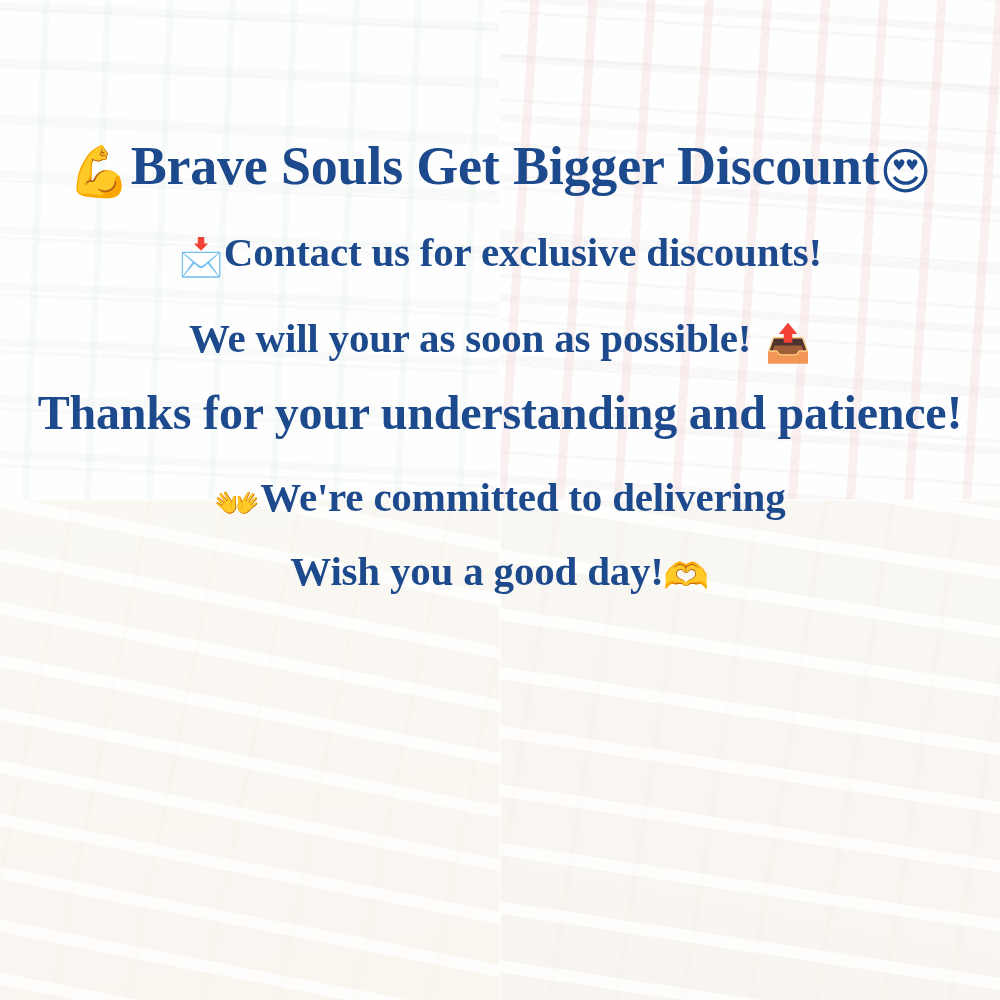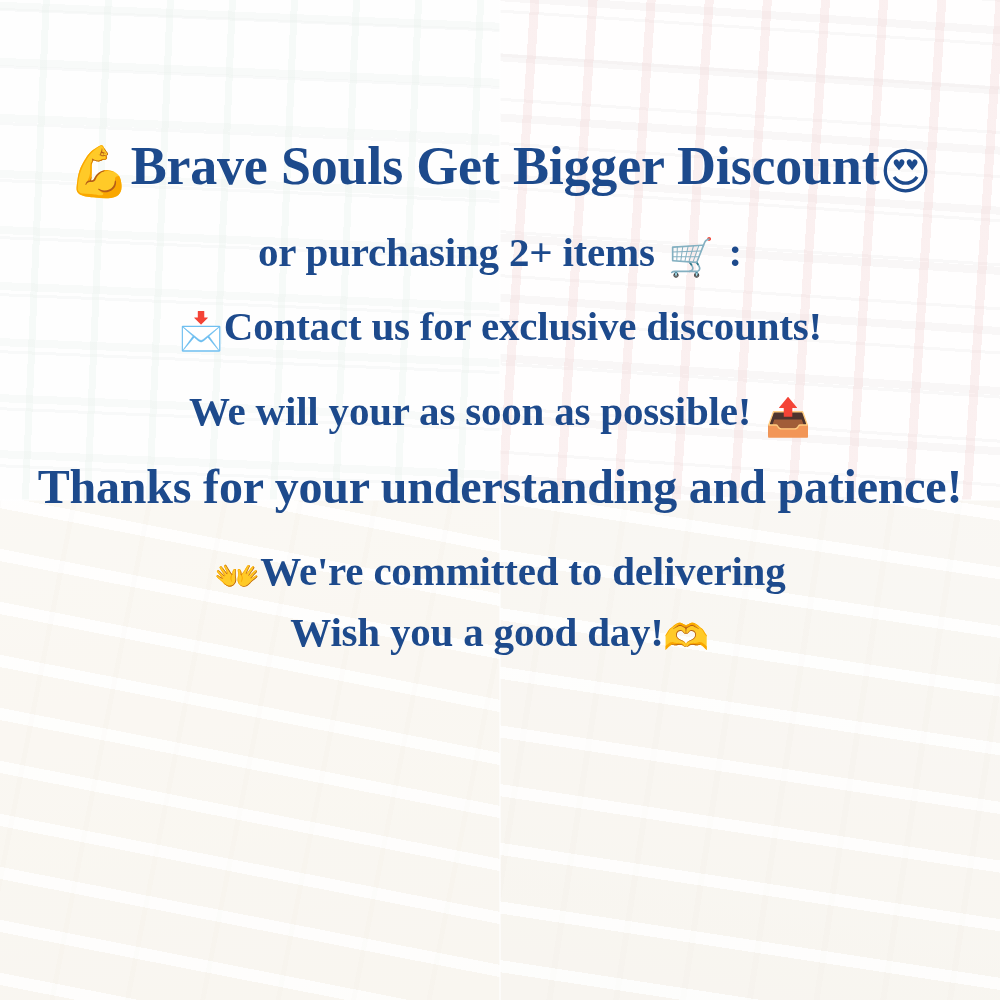--- a/index.html
+++ b/index.html
@@ -153,21 +153,21 @@
   }
 
   .line-title   { font-size: 54px; margin-bottom: 32px; }
   .line-title .emoji { font-size: 50px; vertical-align: -0.10em; }
 
   .line-2 { font-size: 41px; margin-bottom: 27px; }
   .line-3 { font-size: 41px; margin-bottom: 27px; }
   .line-4 { font-size: 41px; margin-bottom: 39px; }
   .line-5 { font-size: 41px; margin-bottom: 25px; }
   .line-6 { font-size: 48px; margin-bottom: 37px; }
-  .line-7 { font-size: 41px; margin-bottom: 14px; }
+  .line-7 { font-size: 41px; margin-bottom: 27px; }
   .line-8 { font-size: 41px; margin-bottom: 27px; }
   .line-9 { font-size: 41px; margin-bottom: 8px; }
 
   .line-2 .emoji, .line-3 .emoji, .line-4 .emoji, .line-5 .emoji,
   .line-6 .emoji, .line-7 .emoji, .line-8 .emoji, .line-9 .emoji {
     font-size: 37px;
   }
   .sp { display: inline-block; width: 0.34em; }
 </style>
 </head>
@@ -193,23 +193,20 @@
   <div class="seam-v"></div>
   <div class="seam-h"></div>
 
   <div class="content">
 
     <div class="line line-title">
       <span class="emoji">💪</span><span>Brave Souls Get Bigger Discount</span><span class="emoji">😍</span>
     </div>
 
 
-    <div class="line line-3">
-      <span>or purchasing 2+ items</span><span class="sp"></span><span class="emoji">🛒</span><span class="sp"></span><span>:</span>
-    </div>
 
     <div class="line line-4">
       <span class="emoji">📩</span><span>Contact us for exclusive discounts!</span>
     </div>
 
     <div class="line line-5">
       <span>We will your as soon as possible!</span><span class="sp"></span><span class="emoji">📤</span>
     </div>
 
     <div class="line line-6">

